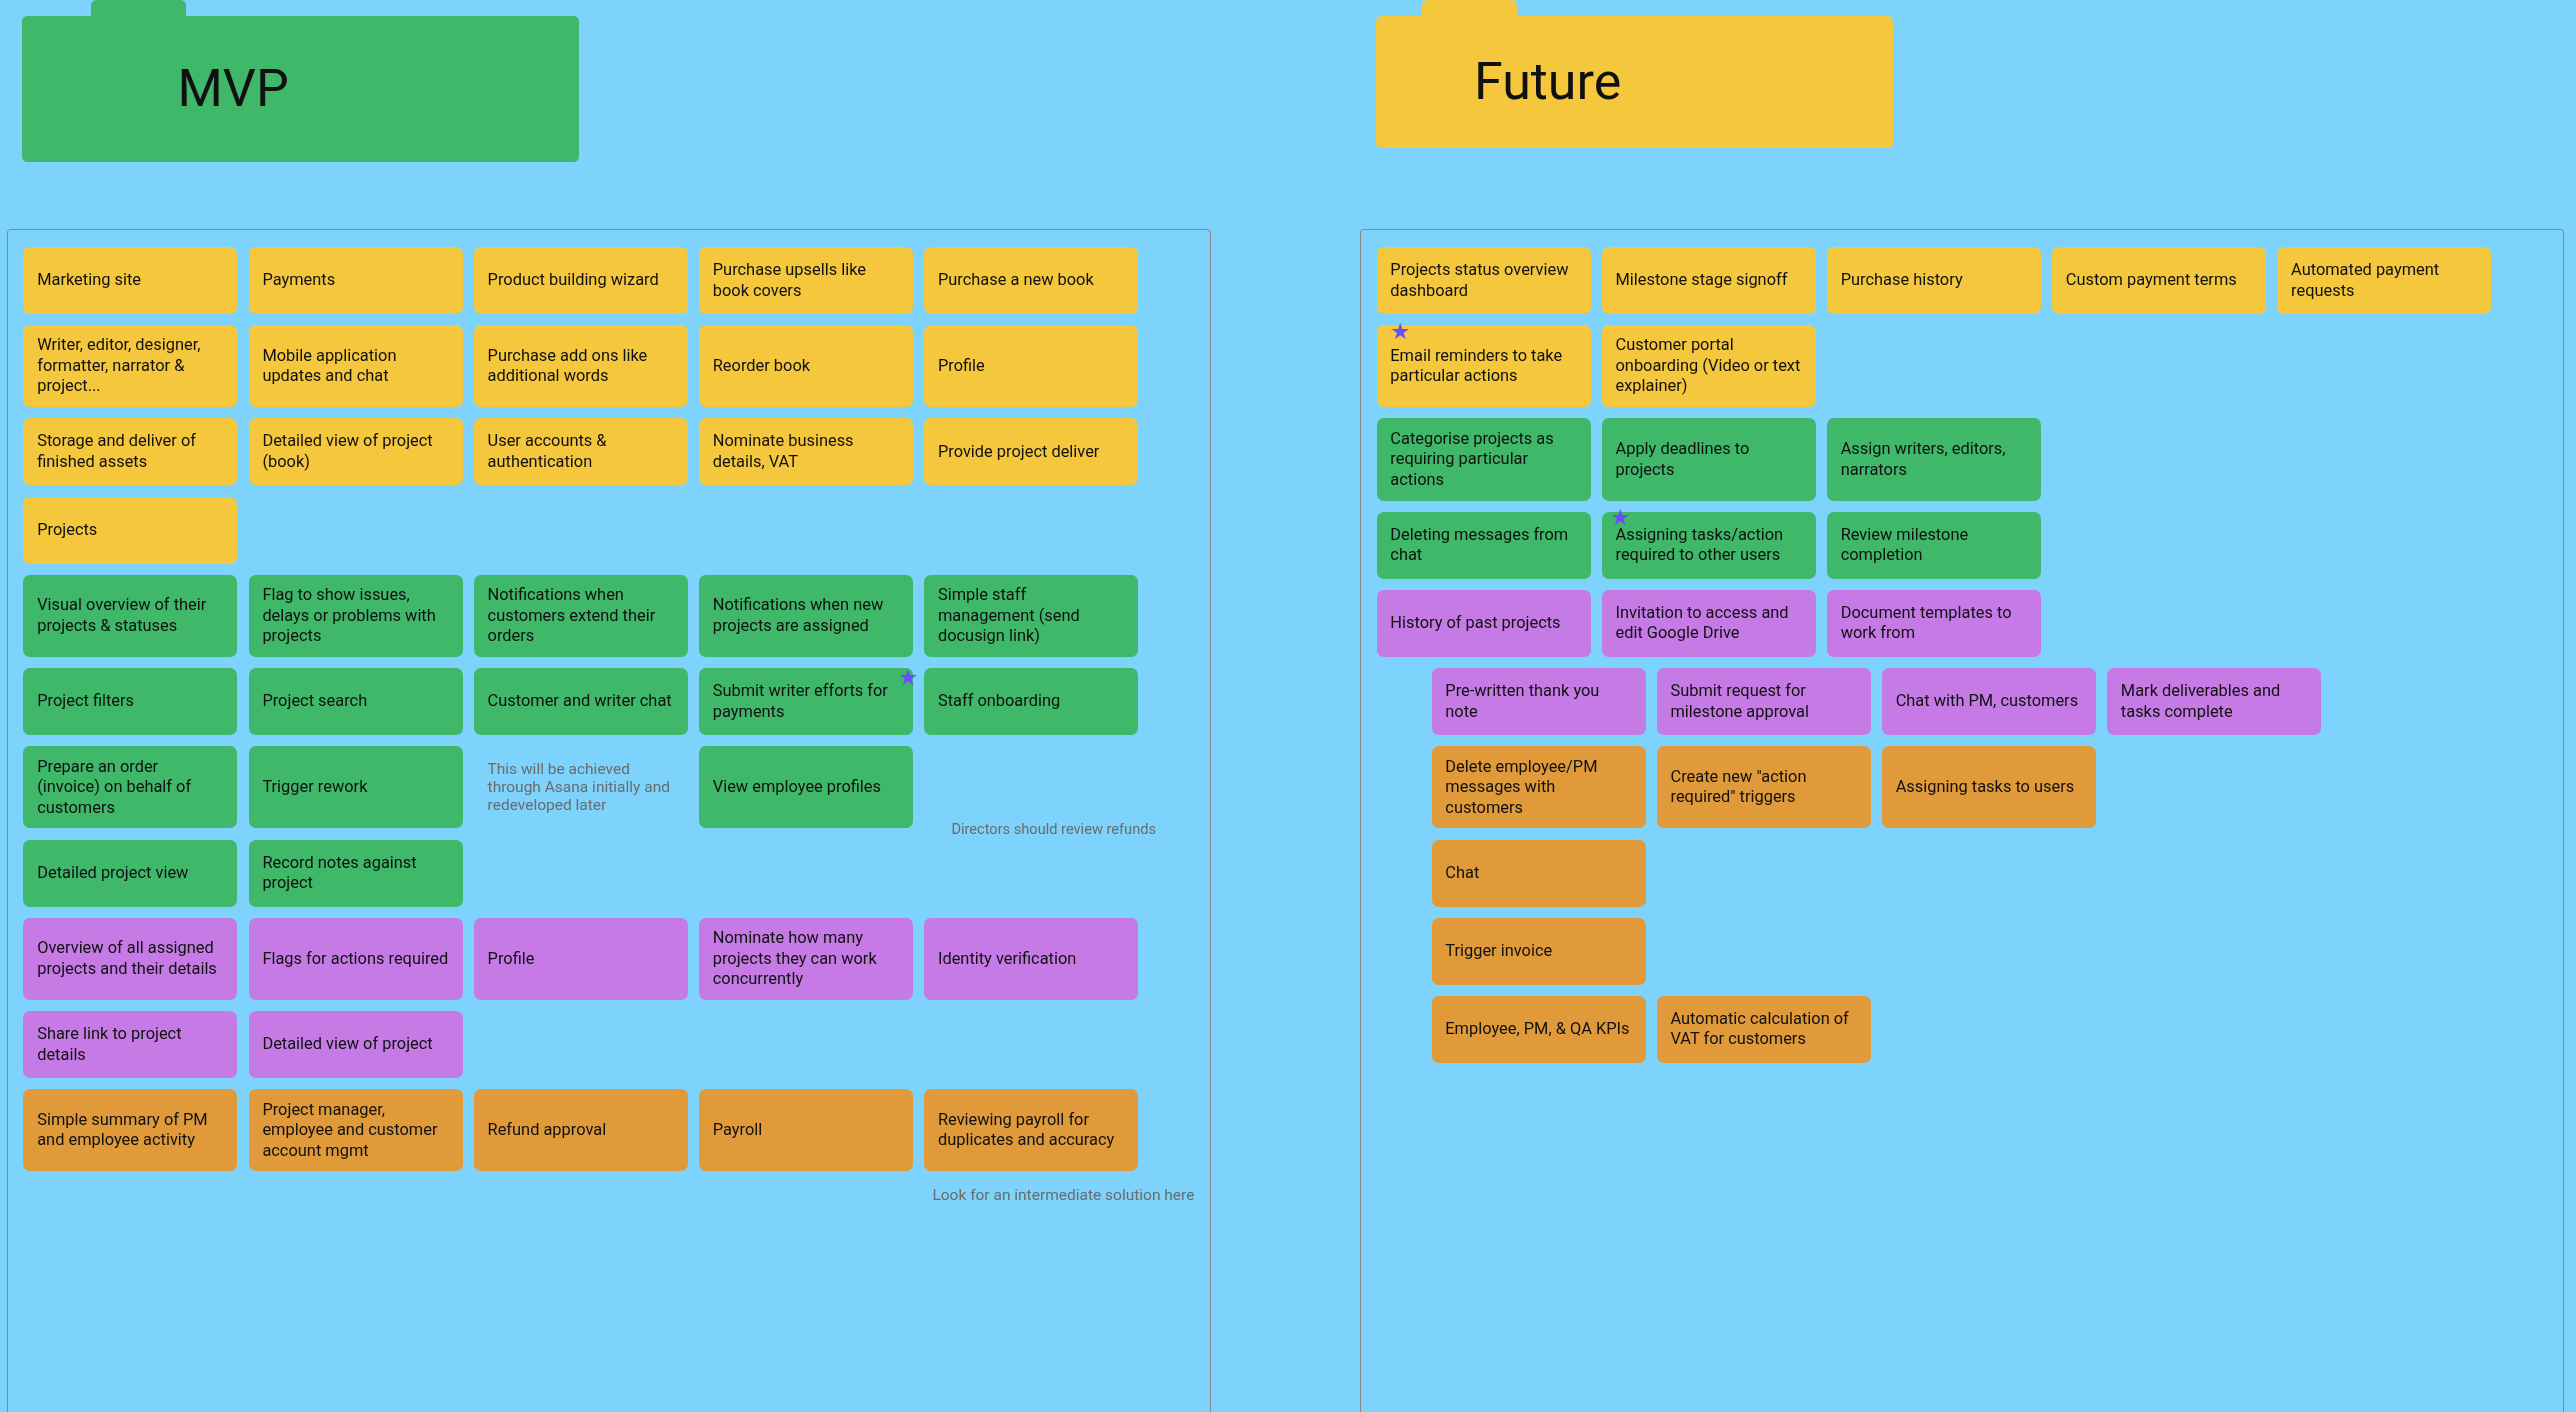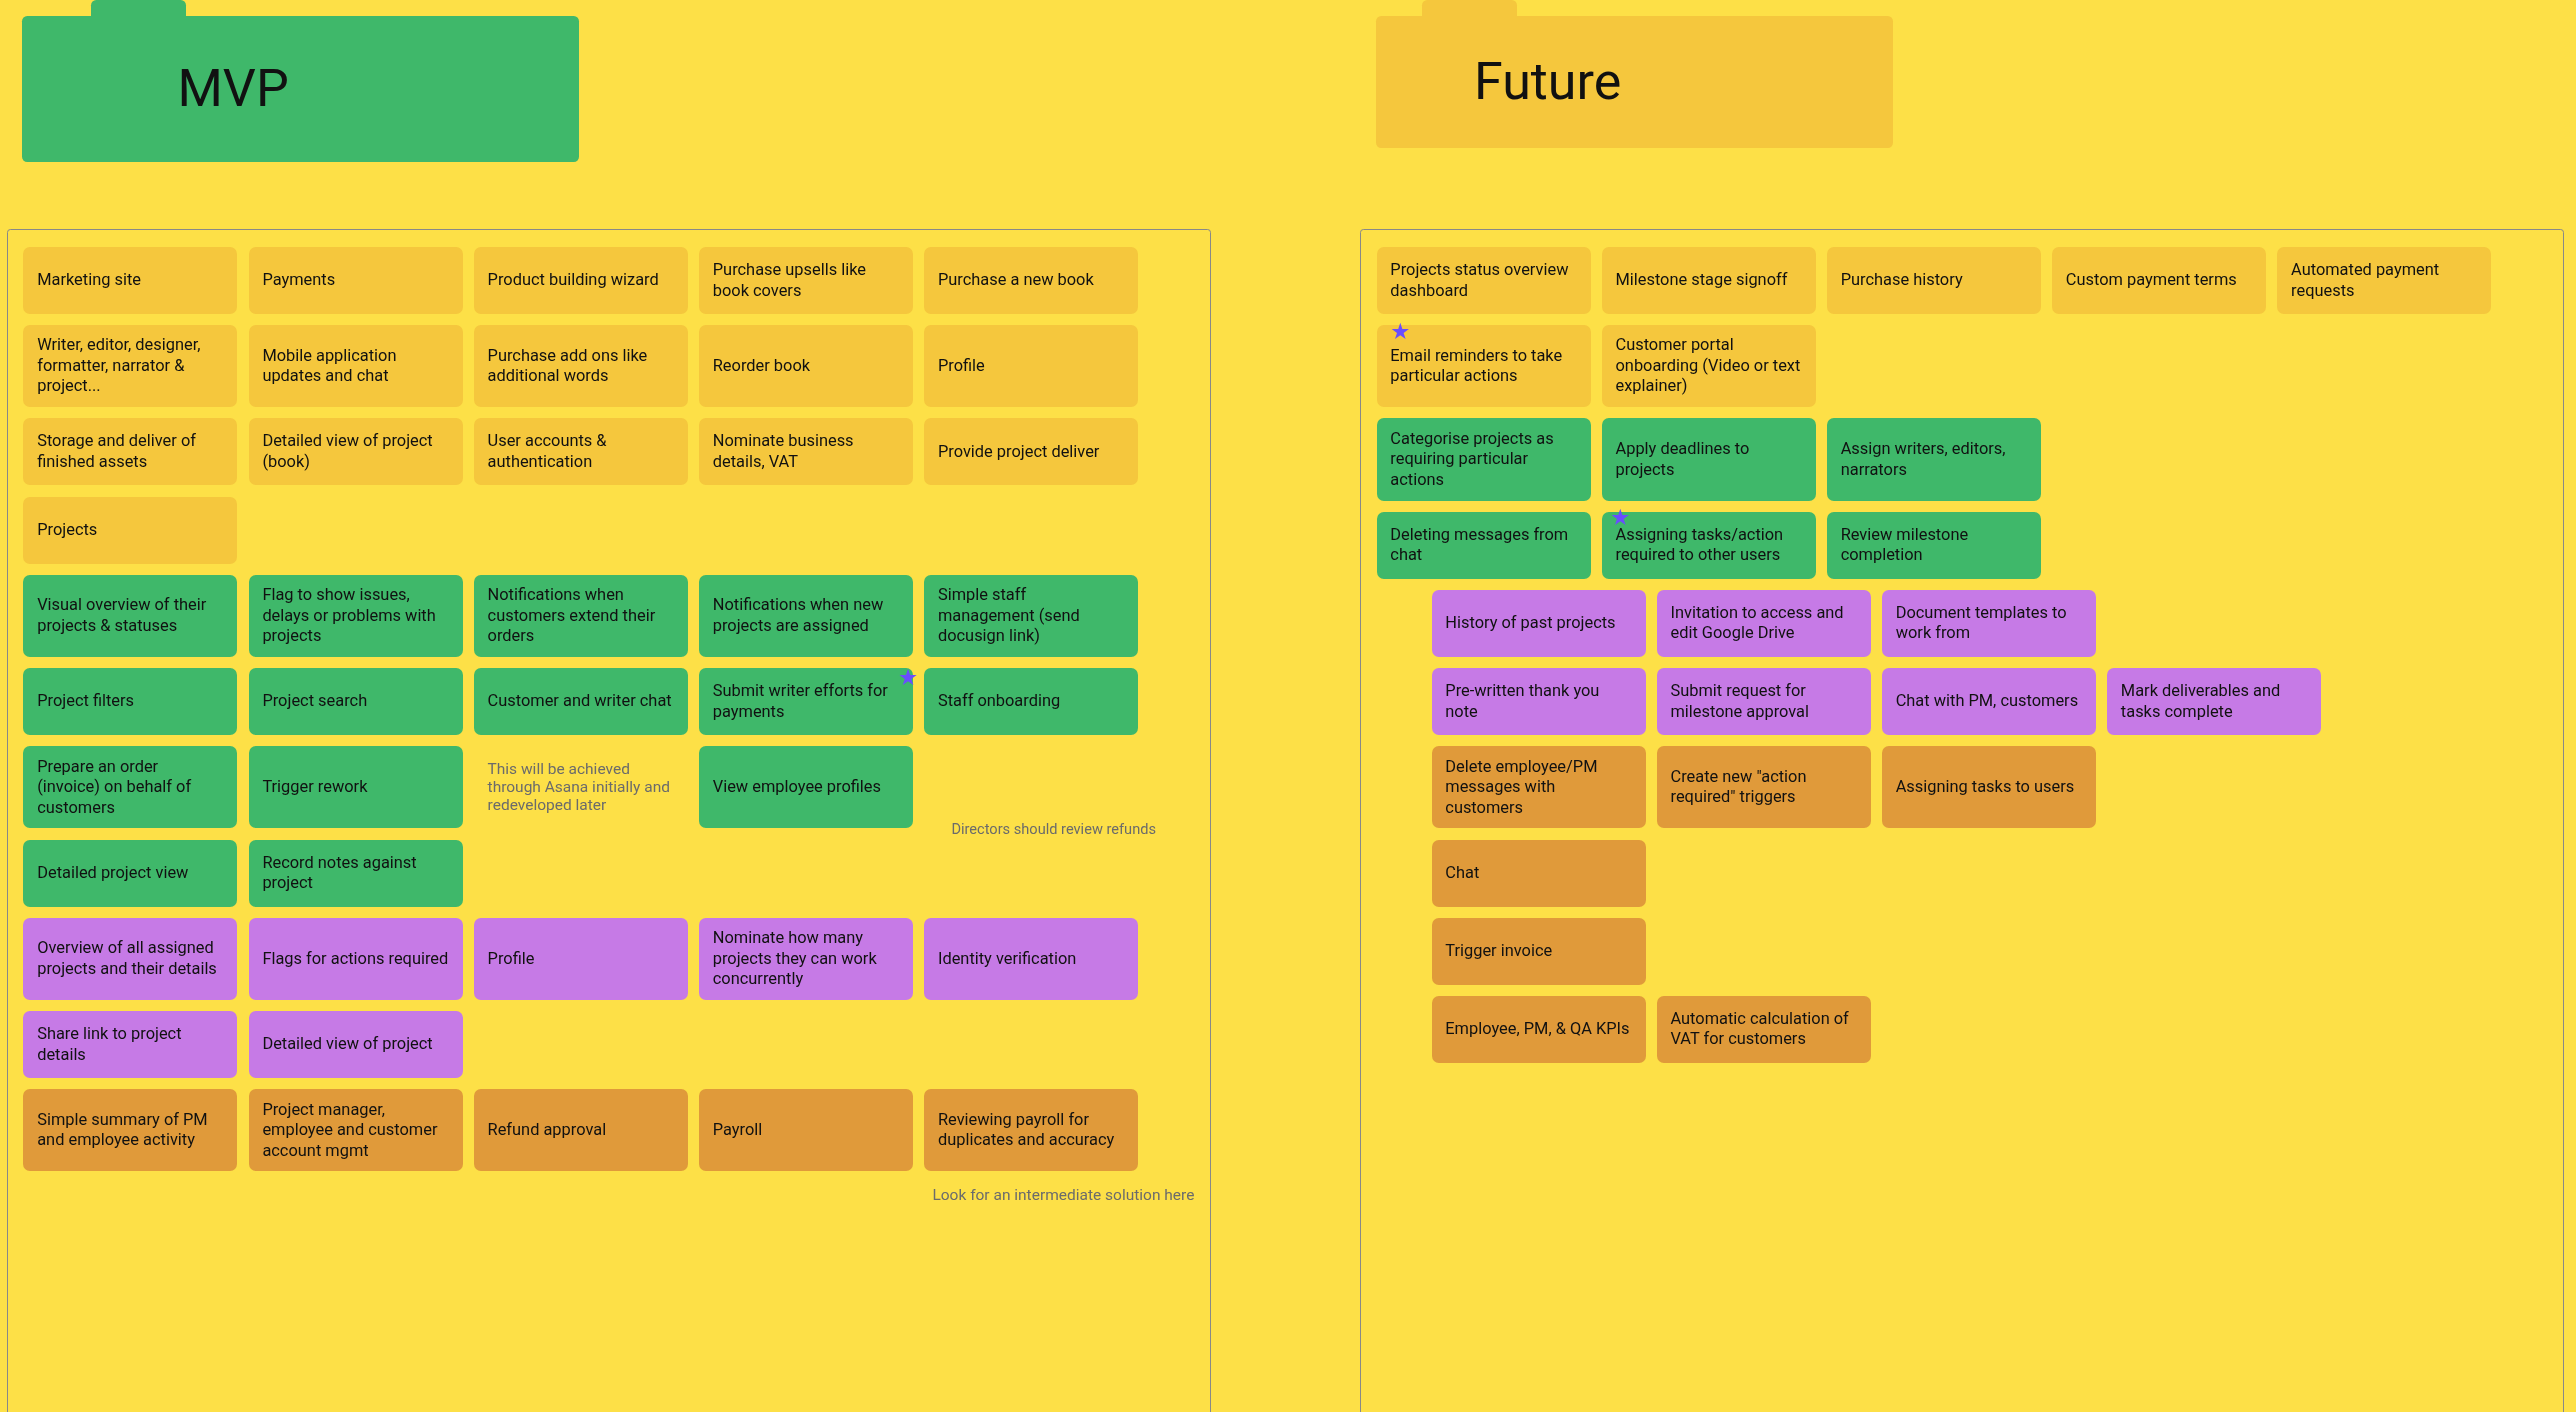--- a/index.html
+++ b/index.html
@@ -1,16 +1,16 @@
 <!DOCTYPE html>
 <html style="font-size:13.8px"><head>
 <meta charset="utf-8">
 <style>
   html,body{margin:0;padding:0;background:#000;font-family:-apple-system,BlinkMacSystemFont,"Segoe UI",Roboto,Helvetica,Arial,sans-serif;color:#111;}
-  .canvas{position:relative;width:2576px;height:1413px;background:#fde047;}
+  .canvas{position:relative;width:2576px;height:1413px;background:#7dd3fc;}
   .tab-folder{position:absolute;}
   .tab-back{position:absolute;top:0;width:95px;height:34px;border-radius:5.2px 5.2px 0 0;}
   .tab-front{position:absolute;top:15.5px;border-radius:5.2px;display:flex;align-items:center;padding-left:52px;font-size:52px;font-weight:400;}
   .board{position:absolute;border:1.7px solid #888;border-radius:3.4px;padding:17px 15.5px 34px 15.5px;display:flex;flex-direction:column;}
   .row{display:flex;gap:11.2px;margin-bottom:11.2px;position:relative;}
   .card{width:214px;min-height:67px;border-radius:6.9px;padding:10.3px 13.8px;font-size:16.4px;line-height:1.25;display:flex;align-items:center;box-sizing:border-box;position:relative;}
   .yellow{background:#f5c73d;}
   .green{background:#3fb86a;}
   .purple{background:#c67ae6;}
   .orange{background:#e09a3a;}
@@ -248,67 +248,67 @@
         </div>
       <div class="card green">
         <span class="star" style="top:-8.6px;left:8.6px;">★</span>
         <span>Assigning tasks/action required to other users</span>
       </div>
       <div class="card green">
           <span>Review milestone completion</span>
         </div>
     </div>
 
+    <div class="row" style="">
+      <div class="card purple">
+          <span>History of past projects</span>
+        </div>
+      <div class="card purple">
+          <span>Invitation to access and edit Google Drive</span>
+        </div>
+      <div class="card purple">
+          <span>Document templates to work from</span>
+        </div>
+    </div>
     <div class="row" style="margin-left:55px;">
       <div class="card purple">
-          <span>History of past projects</span>
-        </div>
-      <div class="card purple">
-          <span>Invitation to access and edit Google Drive</span>
-        </div>
-      <div class="card purple">
-          <span>Document templates to work from</span>
-        </div>
-    </div>
+          <span>Pre-written thank you note</span>
+        </div>
+      <div class="card purple">
+          <span>Submit request for milestone approval</span>
+        </div>
+      <div class="card purple">
+          <span>Chat with PM, customers</span>
+        </div>
+      <div class="card purple">
+          <span>Mark deliverables and tasks complete</span>
+        </div>
+    </div>
+
     <div class="row" style="margin-left:55px;">
-      <div class="card purple">
-          <span>Pre-written thank you note</span>
-        </div>
-      <div class="card purple">
-          <span>Submit request for milestone approval</span>
-        </div>
-      <div class="card purple">
-          <span>Chat with PM, customers</span>
-        </div>
-      <div class="card purple">
-          <span>Mark deliverables and tasks complete</span>
-        </div>
-    </div>
-
+      <div class="card orange">
+          <span>Delete employee/PM messages with customers</span>
+        </div>
+      <div class="card orange">
+          <span>Create new "action required" triggers</span>
+        </div>
+      <div class="card orange">
+          <span>Assigning tasks to users</span>
+        </div>
+    </div>
+    <div class="row" style="margin-left:55px;flex-direction:column;">
+      <div class="card orange">
+          <span>Chat</span>
+        </div>
+      <div class="card orange">
+          <span>Trigger invoice</span>
+        </div>
+    </div>
     <div class="row" style="margin-left:55px;">
       <div class="card orange">
-          <span>Delete employee/PM messages with customers</span>
-        </div>
-      <div class="card orange">
-          <span>Create new "action required" triggers</span>
-        </div>
-      <div class="card orange">
-          <span>Assigning tasks to users</span>
-        </div>
-    </div>
-    <div class="row" style="margin-left:55px;flex-direction:column;">
-      <div class="card orange">
-          <span>Chat</span>
-        </div>
-      <div class="card orange">
-          <span>Trigger invoice</span>
-        </div>
-    </div>
-    <div class="row" style="margin-left:55px;">
-      <div class="card orange">
           <span>Employee, PM, &amp; QA KPIs</span>
         </div>
       <div class="card orange">
           <span>Automatic calculation of VAT for customers</span>
         </div>
     </div>
   </div>
 
 </div>
 

